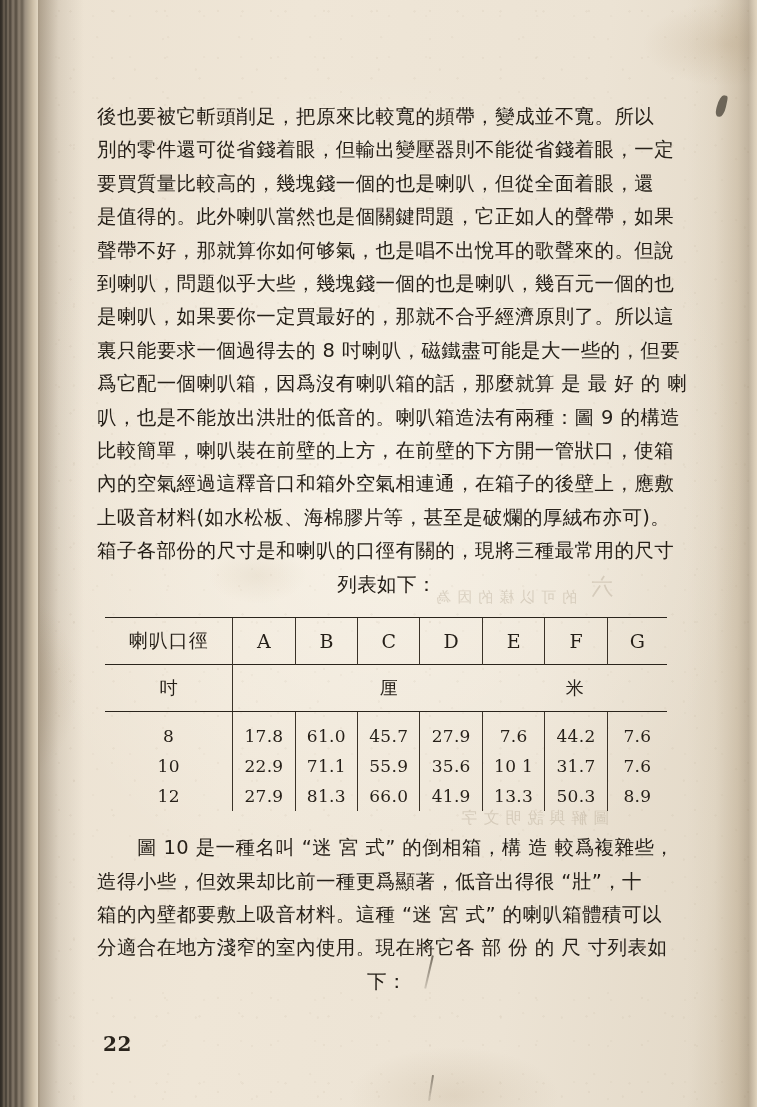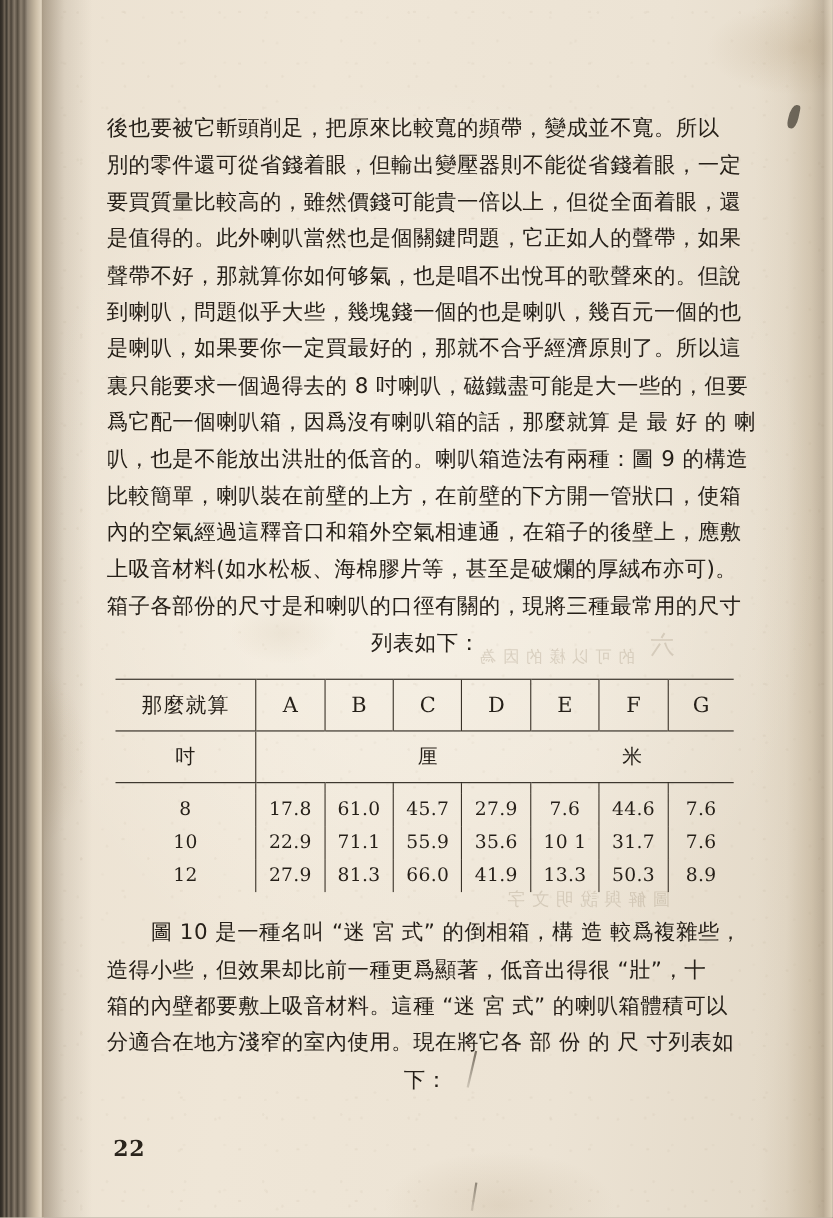--- a/index.html
+++ b/index.html
@@ -213,21 +213,21 @@
   <div id="content">
 
     <p class="para">
       <span class="jline">
           <span>後也要被它斬頭削足，把原來比較寬的頻帶，變成並不寬。所以</span>
         </span>
       <span class="jline">
           <span>別的零件還可從省錢着眼，但輸出變壓器則不能從省錢着眼，一定</span>
         </span>
       <span class="jline">
-          <span>要買質量比較高的，雖然價錢可能貴一倍以上，但從全面着眼，還</span>
+          <span>要買質量比較高的，幾塊錢一個的也是喇叭，但從全面着眼，還</span>
         </span>
       <span class="jline">
           <span>是值得的。此外喇叭當然也是個關鍵問題，它正如人的聲帶，如果</span>
         </span>
       <span class="jline">
           <span>聲帶不好，那就算你如何够氣，也是唱不出悅耳的歌聲來的。但說</span>
         </span>
       <span class="jline">
           <span>到喇叭，問題似乎大些，幾塊錢一個的也是喇叭，幾百元一個的也</span>
         </span>
@@ -276,21 +276,21 @@
       <span class="jline last">
           <span>下：</span>
         </span>
     </p>
 
   </div>
 
   <table id="dimtable">
     <tbody>
       <tr>
-        <th class="hdr-cell rule-top" style="width:130px;">那麼就算</th>
+        <th class="hdr-cell rule-top" style="width:130px;">喇叭口徑</th>
         <th class="hdr-letter rule-top vline" style="width:62px;">A</th>
         <th class="hdr-letter rule-top vline" style="width:62px;">B</th>
         <th class="hdr-letter rule-top vline" style="width:62px;">C</th>
         <th class="hdr-letter rule-top vline" style="width:62px;">D</th>
         <th class="hdr-letter rule-top vline" style="width:62px;">E</th>
         <th class="hdr-letter rule-top vline" style="width:62px;">F</th>
         <th class="hdr-letter rule-top vline" style="width:60px;">G</th>
       </tr>
 
       <tr>
@@ -311,21 +311,21 @@
         <td class="vline"></td>
       </tr>
 
       <tr>
         <td class="data-cell first">8</td>
         <td class="data-cell vline">17.8</td>
         <td class="data-cell vline">61.0</td>
         <td class="data-cell vline">45.7</td>
         <td class="data-cell vline">27.9</td>
         <td class="data-cell vline">7.6</td>
-        <td class="data-cell vline">44.6</td>
+        <td class="data-cell vline">44.2</td>
         <td class="data-cell vline">7.6</td>
       </tr>
 
       <tr>
         <td class="data-cell first">10</td>
         <td class="data-cell vline">22.9</td>
         <td class="data-cell vline">71.1</td>
         <td class="data-cell vline">55.9</td>
         <td class="data-cell vline">35.6</td>
         <td class="data-cell vline">10 1</td>

